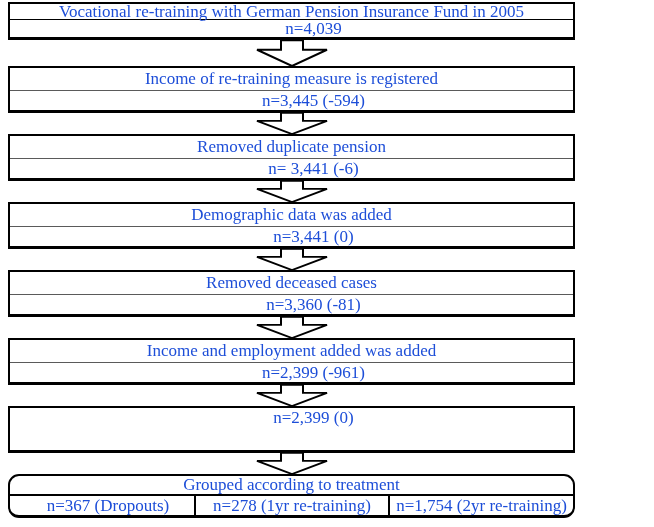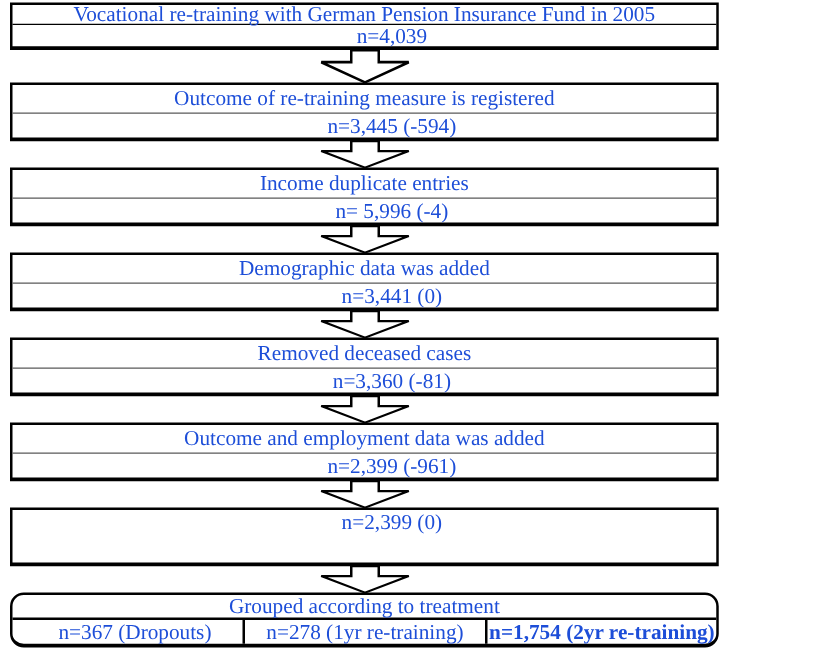--- a/index.html
+++ b/index.html
@@ -65,21 +65,21 @@
     display: flex;
     align-items: center;
     justify-content: center;
     font-size: 17px;
     line-height: 17px;
     white-space: nowrap;
     box-sizing: border-box;
   }
   .col-1 { flex: 0 0 31.2%; }
   .col-2 { flex: 0 0 35.6%; border-left: 2px solid #000; border-right: 2px solid #000; }
-  .col-3 { flex: 1 1 auto; font-weight: bold; }
+  .col-3 { flex: 1 1 auto; }
   .gap {
     height: 21px;
     display: flex;
     justify-content: center;
     align-items: stretch;
     overflow: visible;
   }
   .gap-first { height: 26px; }
   .gap svg {
     width: 76px;
@@ -98,33 +98,33 @@
     <div class="fbox-n">n=4,039</div>
   </div>
 
   <div class="gap gap-first">
     <svg viewBox="0 0 76 26" preserveAspectRatio="none">
       <path d="M27 1 L27 10 L3 10 L38 25 L73 10 L49 10 L49 1 Z" fill="#ffffff" stroke="#000000" stroke-width="2" stroke-linejoin="miter"></path>
     </svg>
   </div>
 
   <div class="fbox">
-    <div class="fbox-title">Outcome of re-training measure is registered</div>
+    <div class="fbox-title">Income of re-training measure is registered</div>
     <div class="fbox-n">n=3,445 (-594)</div>
   </div>
 
   <div class="gap">
     <svg viewBox="0 0 76 26" preserveAspectRatio="none">
       <path d="M27 1 L27 10 L3 10 L38 25 L73 10 L49 10 L49 1 Z" fill="#ffffff" stroke="#000000" stroke-width="2" stroke-linejoin="miter"></path>
     </svg>
   </div>
 
   <div class="fbox">
-    <div class="fbox-title">Income duplicate entries</div>
-    <div class="fbox-n">n= 5,996 (-4)</div>
+    <div class="fbox-title">Removed duplicate pension</div>
+    <div class="fbox-n">n= 3,441 (-6)</div>
   </div>
 
   <div class="gap">
     <svg viewBox="0 0 76 26" preserveAspectRatio="none">
       <path d="M27 1 L27 10 L3 10 L38 25 L73 10 L49 10 L49 1 Z" fill="#ffffff" stroke="#000000" stroke-width="2" stroke-linejoin="miter"></path>
     </svg>
   </div>
 
   <div class="fbox">
     <div class="fbox-title">Demographic data was added</div>
@@ -142,21 +142,21 @@
     <div class="fbox-n">n=3,360 (-81)</div>
   </div>
 
   <div class="gap">
     <svg viewBox="0 0 76 26" preserveAspectRatio="none">
       <path d="M27 1 L27 10 L3 10 L38 25 L73 10 L49 10 L49 1 Z" fill="#ffffff" stroke="#000000" stroke-width="2" stroke-linejoin="miter"></path>
     </svg>
   </div>
 
   <div class="fbox">
-    <div class="fbox-title">Outcome and employment data was added</div>
+    <div class="fbox-title">Income and employment added was added</div>
     <div class="fbox-n">n=2,399 (-961)</div>
   </div>
 
   <div class="gap">
     <svg viewBox="0 0 76 26" preserveAspectRatio="none">
       <path d="M27 1 L27 10 L3 10 L38 25 L73 10 L49 10 L49 1 Z" fill="#ffffff" stroke="#000000" stroke-width="2" stroke-linejoin="miter"></path>
     </svg>
   </div>
 
   <div class="fbox">

